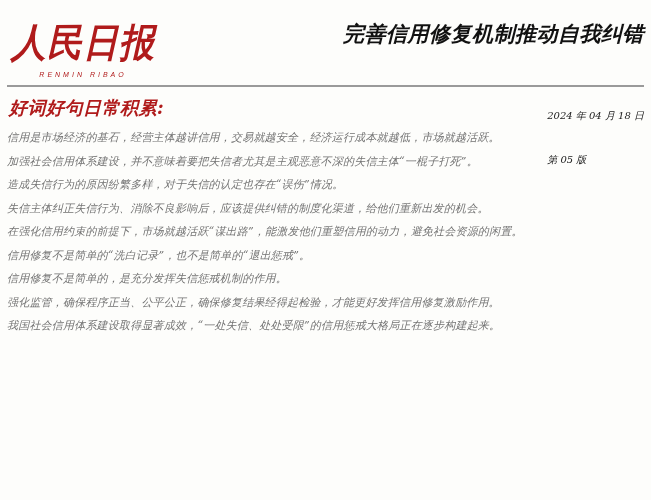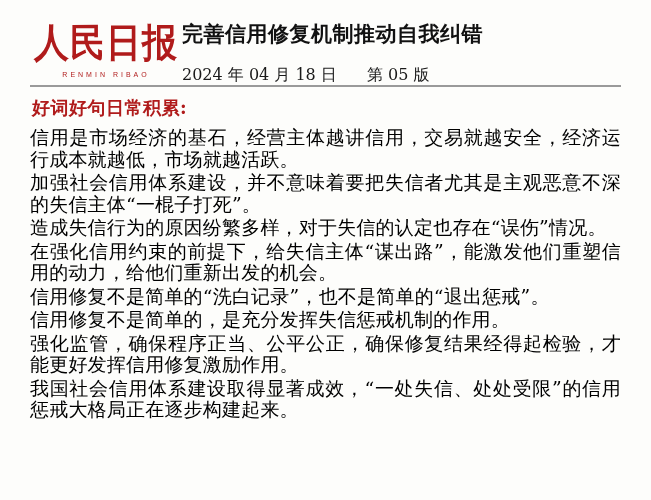--- a/index.html
+++ b/index.html
@@ -12,21 +12,22 @@
     height: 500px;
     overflow: hidden;
     font-family: "DejaVu Serif", "Liberation Serif", serif;
   }
   .page {
     position: relative;
     width: 651px;
     height: 500px;
     background: #fdfdfb;
     box-sizing: border-box;
-    padding: 0 30px;
+    padding: 0 7px;
+    font-style: italic;
   }
   
   .masthead {
     display: flex;
     align-items: flex-start;
     padding-top: 18px;
     height: 78px;
     box-sizing: border-box;
   }
   .logo-block {
@@ -50,58 +51,60 @@
     margin-top: 12px;
     font-family: "Liberation Sans", sans-serif;
     font-size: 7px;
     letter-spacing: 3px;
     color: #b01b1b;
   }
   .head-right {
     flex: 1 1 auto;
     display: flex;
     flex-direction: column;
-    align-items: flex-start;
+    align-items: flex-end;
     padding-top: 2px;
+    gap: 44px;
   }
   .headline {
     font-family: "DejaVu Serif", "Liberation Serif", serif;
     font-size: 21px;
     font-weight: bold;
     color: #111111;
     letter-spacing: 0.5px;
     text-align: center;
     white-space: nowrap;
   }
   .byline {
     margin-top: 17px;
-    font-size: 16px;
+    font-size: 10px;
     color: #1a1a1a;
     display: flex;
     gap: 30px;
     align-items: baseline;
     white-space: nowrap;
+    flex-direction: column;
   }
   .rule {
     height: 2px;
     background: #9a9a9a;
     margin-top: 7px;
   }
   
   .section-title {
     color: #b01b1b;
     font-size: 18px;
     font-weight: bold;
     margin: 9px 0 7px 2px;
     letter-spacing: 0.5px;
   }
   .content {
-    font-size: 19px;
+    font-size: 11px;
     line-height: 21.5px;
-    color: #000000;
+    color: #737373;
     letter-spacing: 0.2px;
   }
   .content p {
     margin: 0 0 2px 0;
     text-align: justify;
     text-justify: inter-ideograph;
   }
 </style>
 </head>
 <body>
@@ -123,20 +126,21 @@
   </div>
 
   <div class="rule"></div>
 
   <div class="section-title">好词好句日常积累:</div>
 
   <div class="content">
     <p>信用是市场经济的基石，经营主体越讲信用，交易就越安全，经济运行成本就越低，市场就越活跃。</p>
     <p>加强社会信用体系建设，并不意味着要把失信者尤其是主观恶意不深的失信主体“一棍子打死”。</p>
     <p>造成失信行为的原因纷繁多样，对于失信的认定也存在“误伤”情况。</p>
-    <p>在强化信用约束的前提下，给失信主体“谋出路”，能激发他们重塑信用的动力，给他们重新出发的机会。</p>
+    <p>失信主体纠正失信行为、消除不良影响后，应该提供纠错的制度化渠道，给他们重新出发的机会。</p>
+    <p>在强化信用约束的前提下，市场就越活跃“谋出路”，能激发他们重塑信用的动力，避免社会资源的闲置。</p>
     <p>信用修复不是简单的“洗白记录”，也不是简单的“退出惩戒”。</p>
     <p>信用修复不是简单的，是充分发挥失信惩戒机制的作用。</p>
     <p>强化监管，确保程序正当、公平公正，确保修复结果经得起检验，才能更好发挥信用修复激励作用。</p>
     <p>我国社会信用体系建设取得显著成效，“一处失信、处处受限”的信用惩戒大格局正在逐步构建起来。</p>
   </div>
 
 </div>
 
 </body></html>

